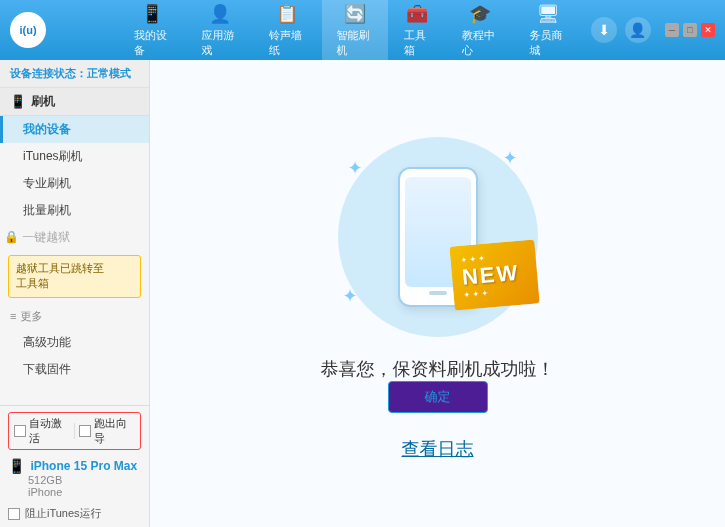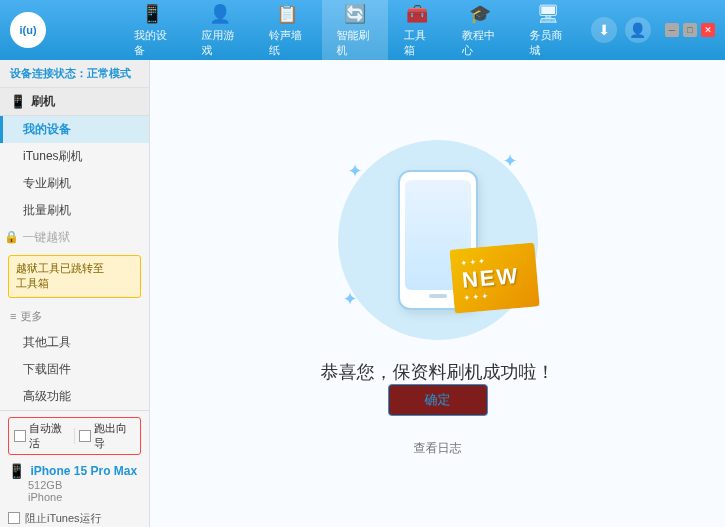--- a/index.html
+++ b/index.html
@@ -138,25 +138,25 @@
       border-radius: 4px;
       box-shadow: 2px 3px 8px rgba(0,0,0,0.2);
     }
     .new-banner-text {
       color: white; font-size: 22px; font-weight: 900; letter-spacing: 2px;
       text-shadow: 1px 1px 2px rgba(0,0,0,0.3);
     }
     .new-banner-stars { color: white; font-size: 8px; }
     .success-msg { font-size: 18px; color: #333; }
     .confirm-btn {
-      width: 100px; height: 32px; background: #7f1d1d; border: 1px solid #2196d8;
+      width: 100px; height: 32px; background: #4c1d95; border: 1px solid #2196d8;
       border-radius: 4px; color: #2196d8; font-size: 13px; cursor: pointer;
       display: flex; align-items: center; justify-content: center; margin-bottom: 24px;
     }
-    .view-log { font-size: 12px; color: #737373; cursor: pointer; }
+    .view-log { font-size: 18px; color: #0369a1; cursor: pointer; text-decoration: underline; }
   </style>
 </head>
 <body>
 
 <div class="header">
   <div class="logo-area">
     <div class="logo-circle">
       <span style="font-size:11px; font-weight:900; color:#1a7fcf;">i(u)</span>
     </div>
   </div>
@@ -235,27 +235,24 @@
     <div class="sidebar-notice">
       <span style="white-space:pre-line;">越狱工具已跳转至
 工具箱</span>
     </div>
 
     <div class="sidebar-more-header">
       <span class="icon">≡</span>
       <span>更多</span>
     </div>
     <div class="sidebar-item">
-      <span>其他工具</span>
+      <span>高级功能</span>
     </div>
     <div class="sidebar-item">
       <span>下载固件</span>
-    </div>
-    <div class="sidebar-item">
-      <span>高级功能</span>
     </div>
 
     <div style="flex:1;"></div>
 
     <div class="sidebar-bottom">
       <div class="auto-activate-row">
         <label class="checkbox-label">
           <div class="checkbox"></div>
           <span>自动激活</span>
         </label>

